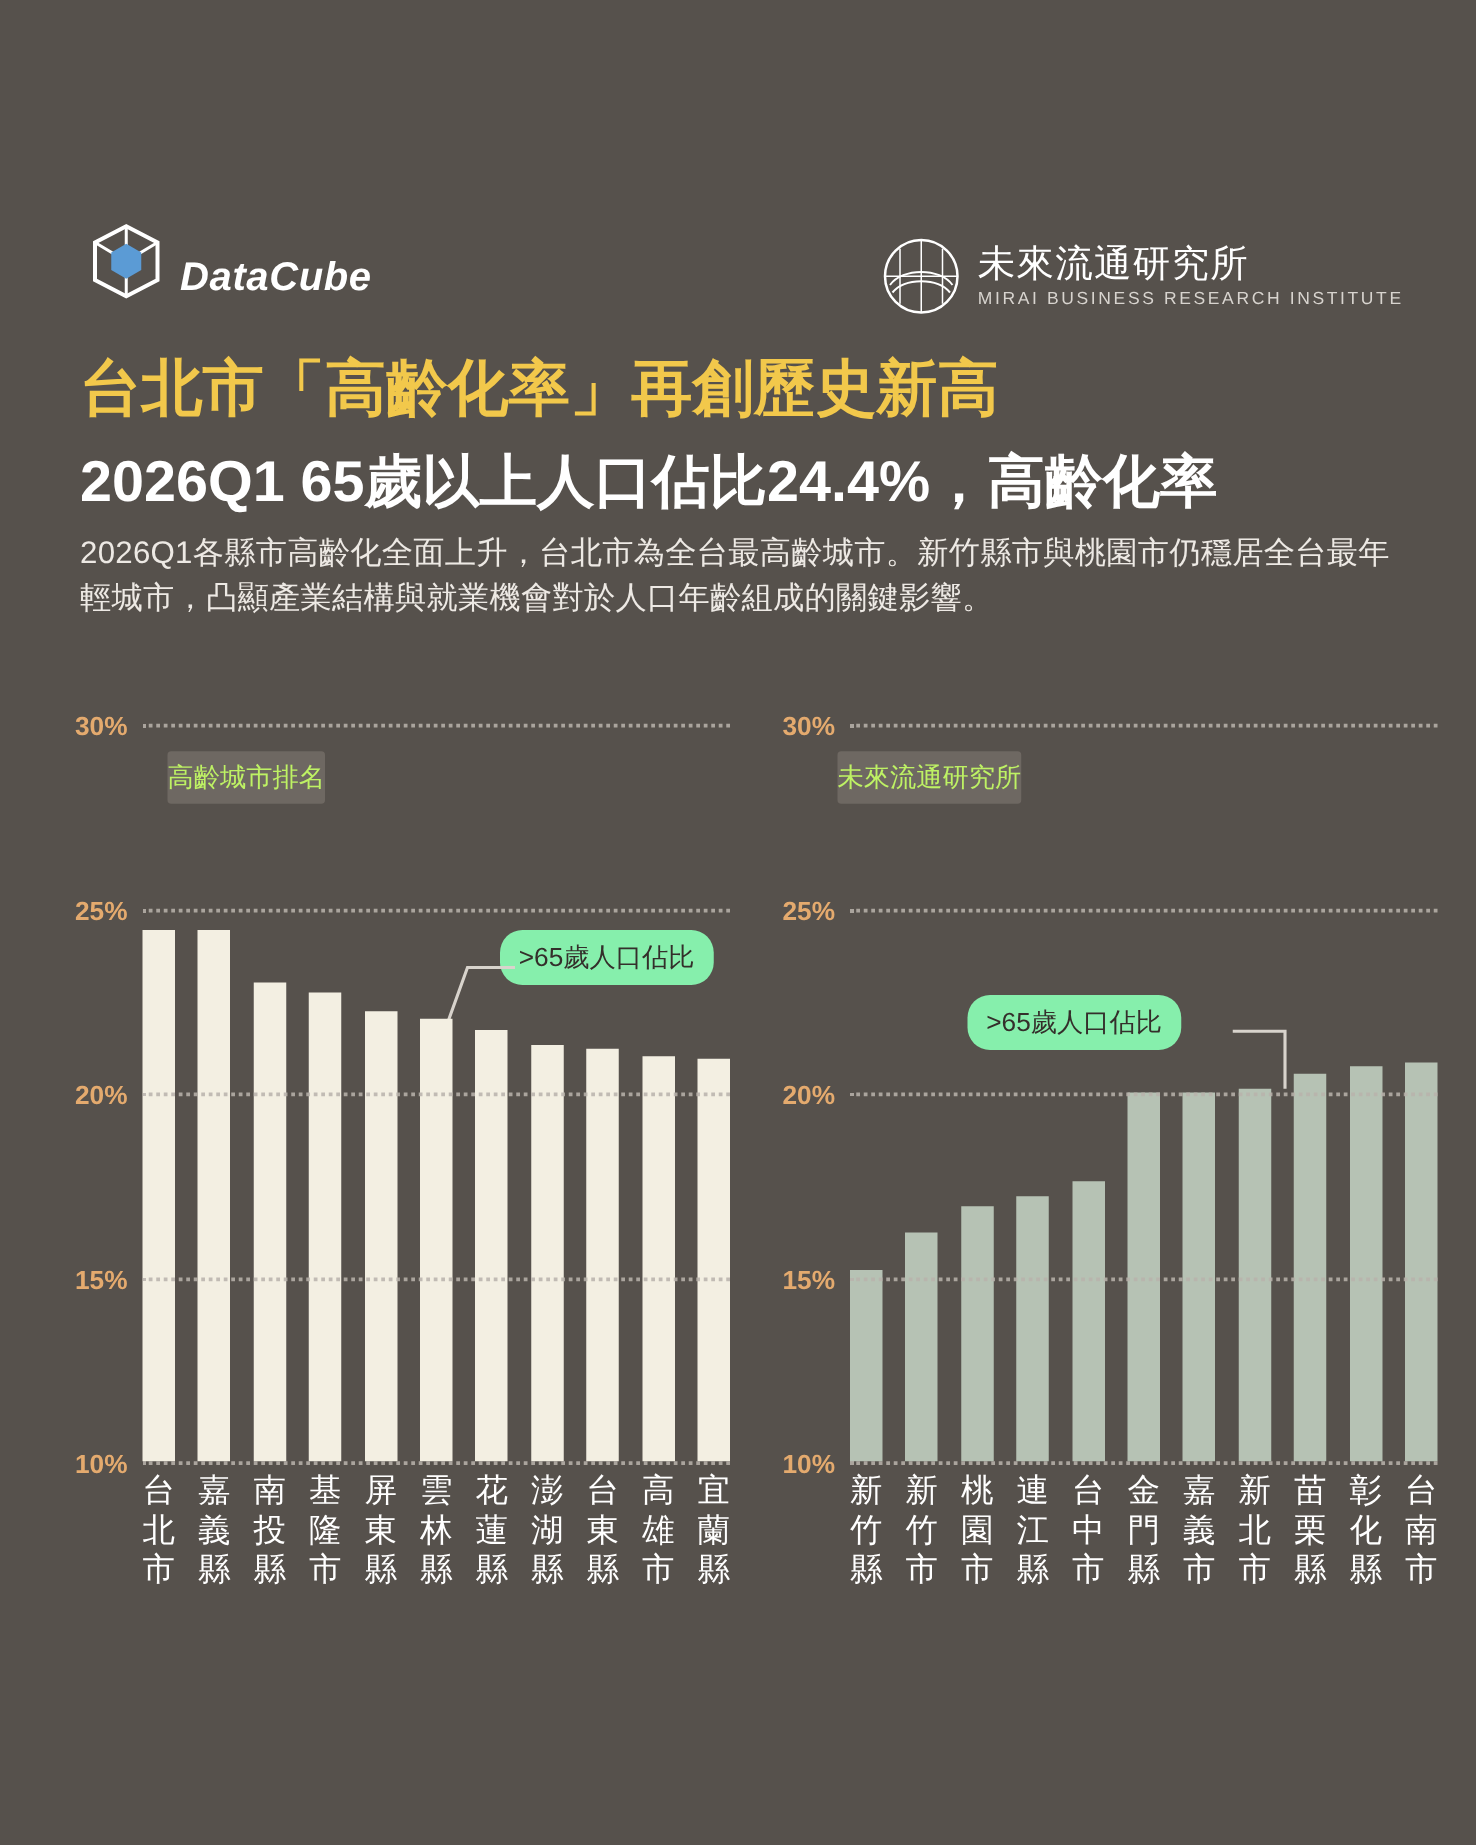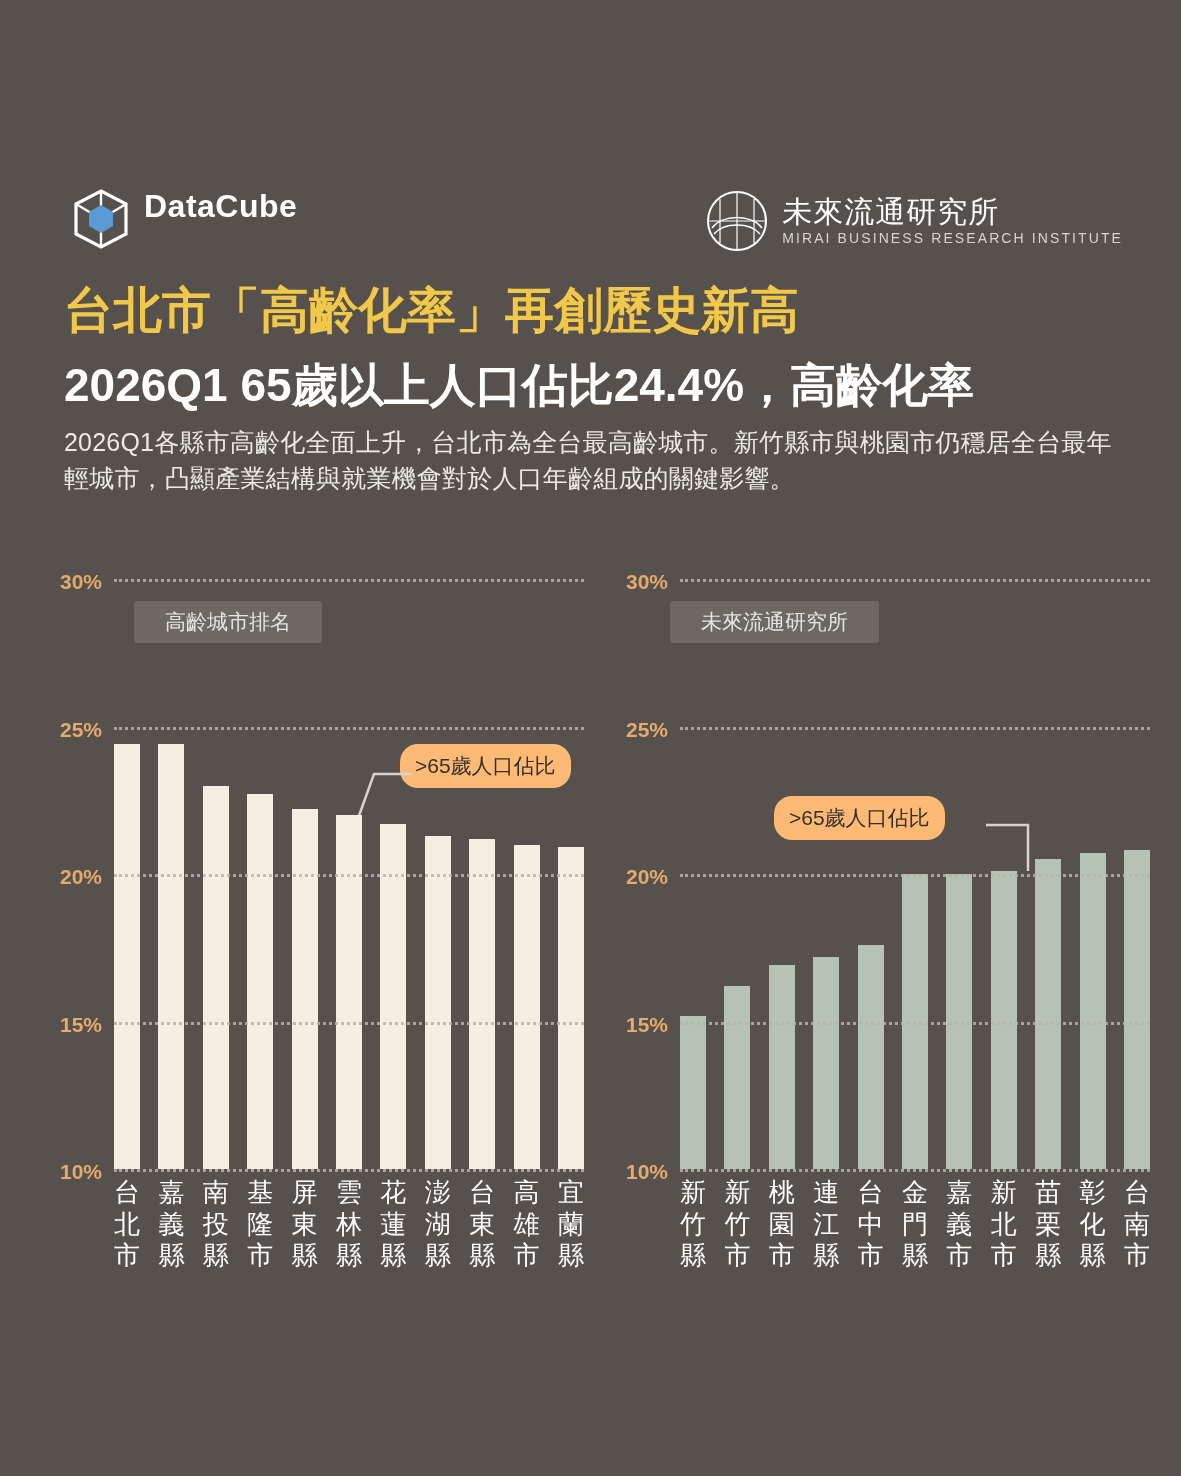--- a/index.html
+++ b/index.html
@@ -19,24 +19,25 @@
   
   .header {
     position: absolute;
     left: 0; top: 0;
     width: 1181px;
     height: 270px;
   }
   .logo-left {
     position: absolute;
     left: 72px;
-    top: 188px;
+    top: 178px;
     display: flex;
-    align-items: flex-start;
+    align-items: flex-end;
     gap: 14px;
+    font-style: italic;
   }
   .cube-icon { width: 58px; height: 62px; display:block; }
   .logo-text {
     font-size: 32px;
     font-weight: bold;
     letter-spacing: .5px;
     color: #ffffff;
   }
   .logo-right {
     position: absolute;
@@ -169,32 +170,32 @@
     line-height: 1.22;
     color: #ffffff;
     letter-spacing: 0;
   }
   .xlabel span { display: block; }
 
   .rank-badge {
     position: absolute;
     top: 36px;
     background: #6e6862;
-    color: #e5e5e5;
+    color: #bef264;
     font-size: 21px;
-    padding: 7px 31px;
+    padding: 7px 0;
     border-radius: 3px;
     white-space: nowrap;
   }
   #chart-left .rank-badge  { left: 100px; }
   #chart-right .rank-badge { left: 70px; }
 
   .callout {
     position: absolute;
-    background: #fdba74;
+    background: #86efac;
     color: #342f2b;
     font-size: 21px;
     padding: 8px 15px;
     border-radius: 18px;
     white-space: nowrap;
   }
   #chart-left .callout  { left: 366px; top: 179px; }
   #chart-right .callout { left: 174px; top: 231px; }
 
   .leader {

